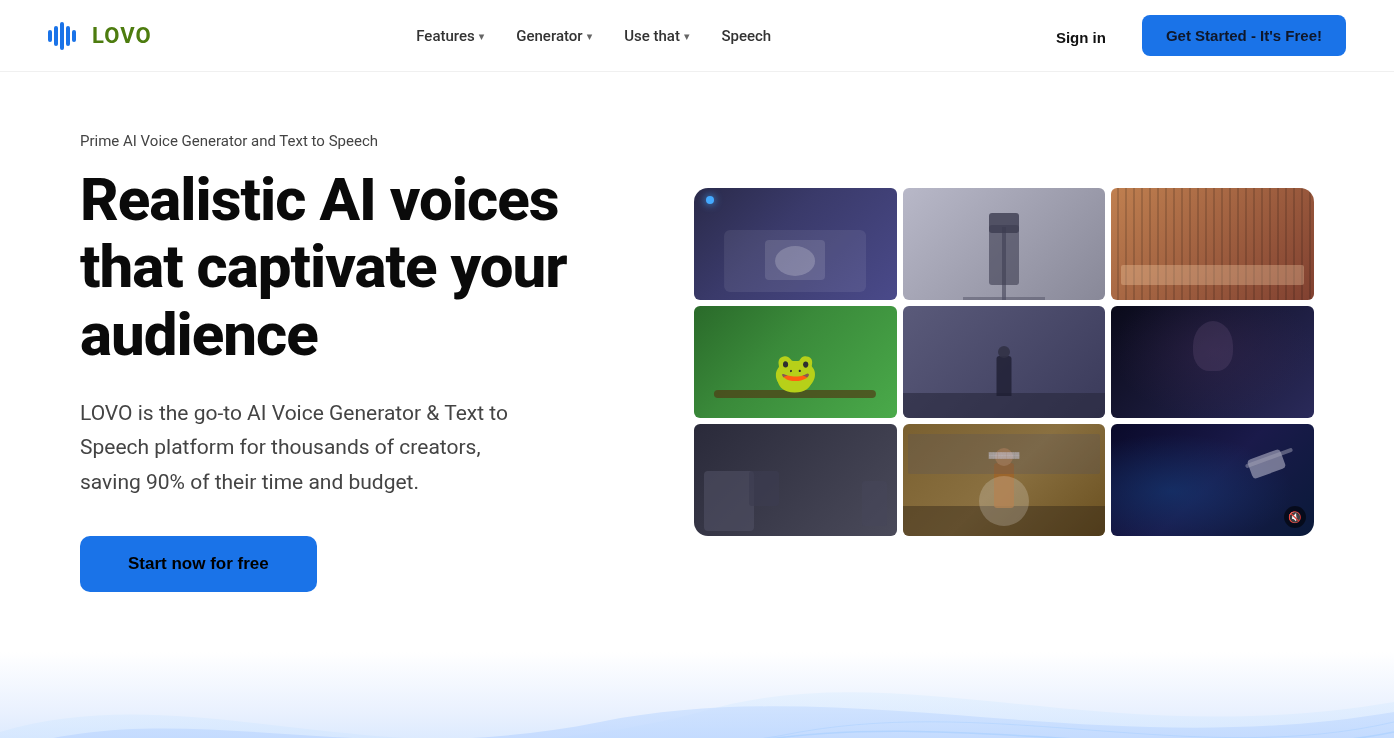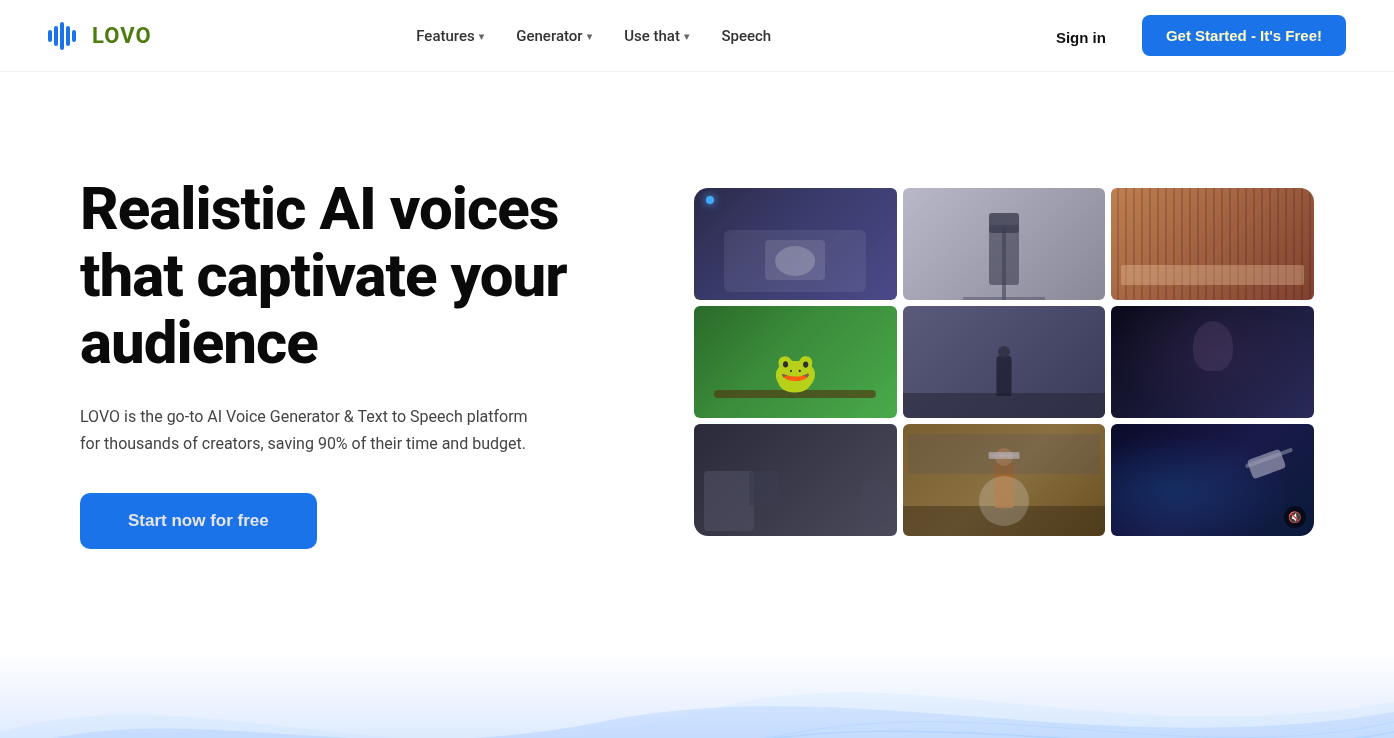--- a/index.html
+++ b/index.html
@@ -33,45 +33,45 @@
       font-size: 11px; color: #666; margin-top: 1px;
     }
     .nav-actions { display: flex; align-items: flex-end; gap: 16px; }
     .btn-signin {
       padding: 10px 20px; border-radius: 8px; font-size: 15px; font-weight: 600;
       cursor: pointer; background: transparent; border: none; color: #111;
       transition: background 0.15s;
     }
     .btn-getstarted {
       padding: 12px 24px; border-radius: 8px; font-size: 15px; font-weight: 700;
-      cursor: pointer; background: #1a73e8; border: none; color: #fef9c3;
+      cursor: pointer; background: #1a73e8; border: none; color: #0f172a;
       transition: background 0.15s;
     }
 
     
     .hero {
       display: flex; align-items: center; justify-content: space-between;
       padding: 60px 80px 40px 80px; max-width: 1394px; margin: 0 auto;
       min-height: 560px;
     }
     .hero-left { flex: 0 0 500px; max-width: 500px; }
     .hero-subtitle {
       font-size: 15px; color: #444; margin-bottom: 16px; font-weight: 400;
     }
     .hero-title {
       font-size: 60px; font-weight: 800; line-height: 1.12; color: #0a0a0a;
       margin-bottom: 28px; letter-spacing: -1px;
     }
     .hero-desc {
-      font-size: 16px; color: #444; line-height: 1.65; margin-bottom: 36px;
+      font-size: 21px; color: #444; line-height: 1.65; margin-bottom: 36px;
       max-width: 460px;
     }
     .btn-cta {
       display: inline-block; padding: 18px 48px; background: #1a73e8;
-      color: #e5e5e5; font-size: 17px; font-weight: 700; border-radius: 10px;
+      color: #000000; font-size: 17px; font-weight: 700; border-radius: 10px;
       border: none; cursor: pointer; transition: background 0.15s;
     }
 
     
     .hero-right { flex: 0 0 620px; max-width: 620px; }
     .video-grid {
       display: grid;
       grid-template-columns: repeat(3, 1fr);
       grid-template-rows: repeat(3, 112px);
       gap: 6px;
@@ -155,20 +155,21 @@
   </div>
 
   <div class="nav-actions">
     <button class="btn-signin">Sign in</button>
     <button class="btn-getstarted">Get Started - It's Free!</button>
   </div>
 </nav>
 
 <section class="hero">
   <div class="hero-left">
+    <p class="hero-subtitle">Prime AI Voice Generator and Text to Speech</p>
     <h1 class="hero-title">Realistic AI voices that captivate your audience</h1>
     <p class="hero-desc">LOVO is the go-to AI Voice Generator &amp; Text to Speech platform for thousands of creators, saving 90% of their time and budget.</p>
     <button class="btn-cta">Start now for free</button>
   </div>
 
   <div class="hero-right">
     <div class="video-grid">
 
       <div class="video-cell vc-1">
 

